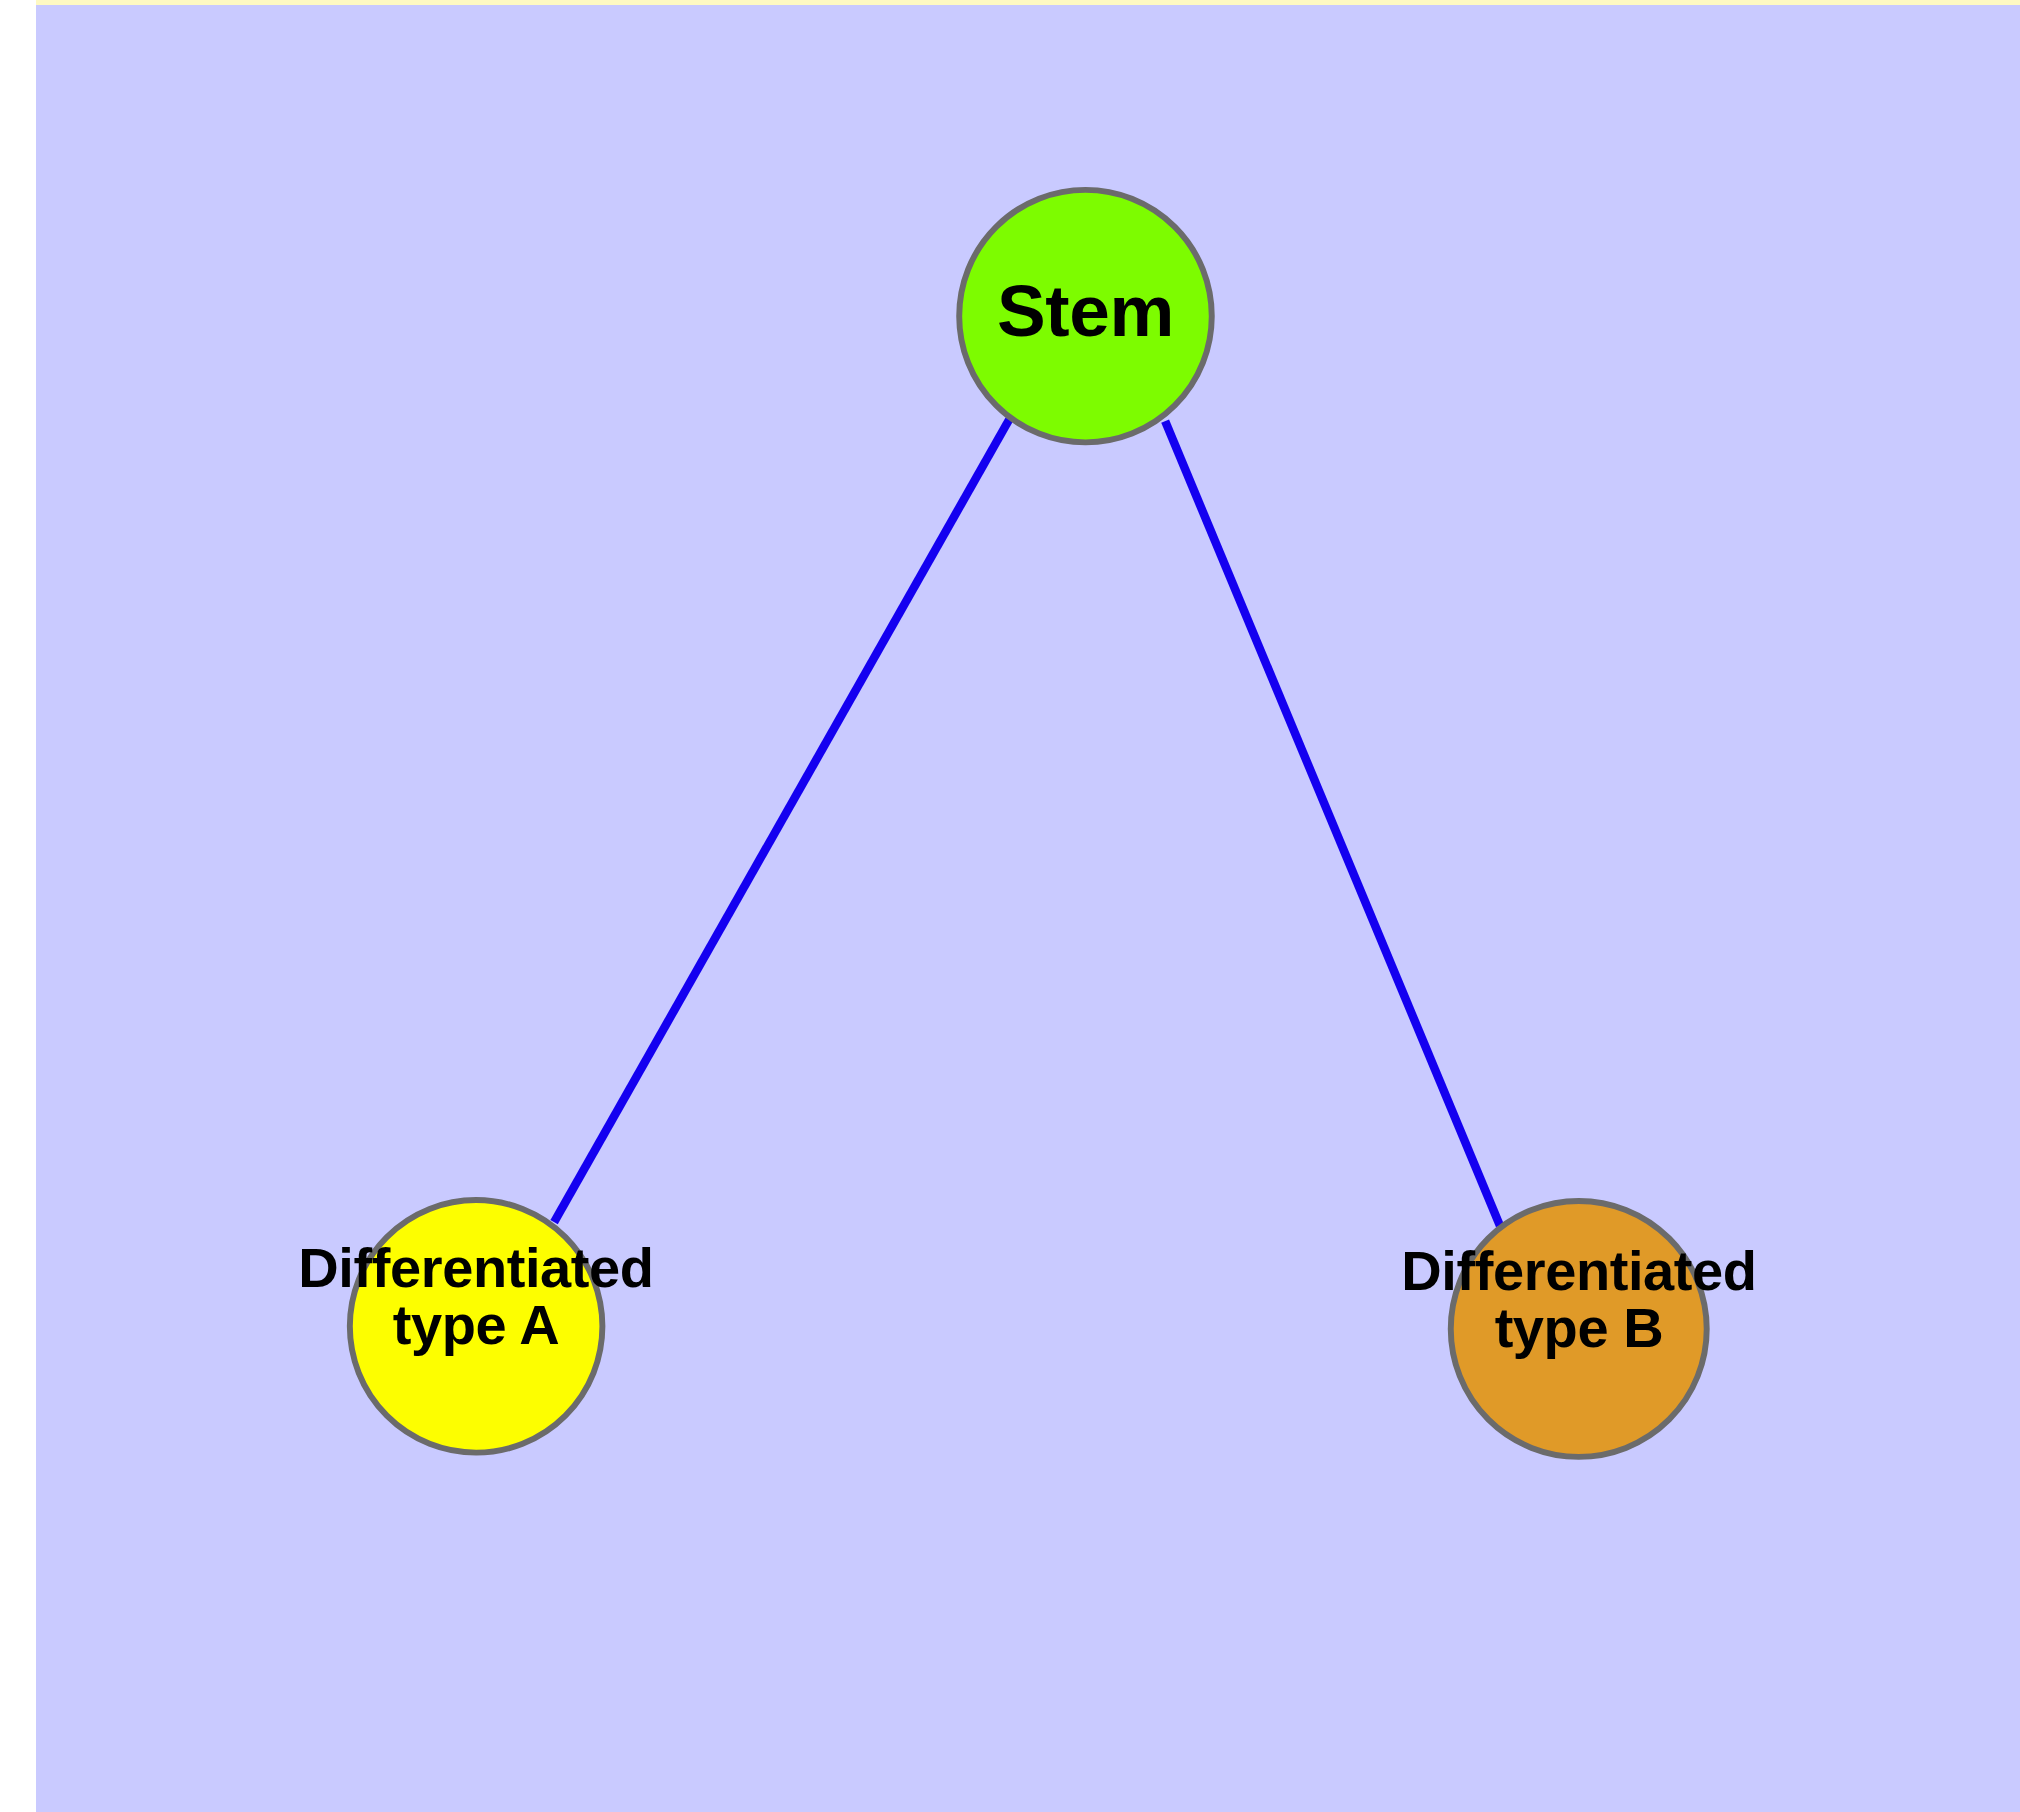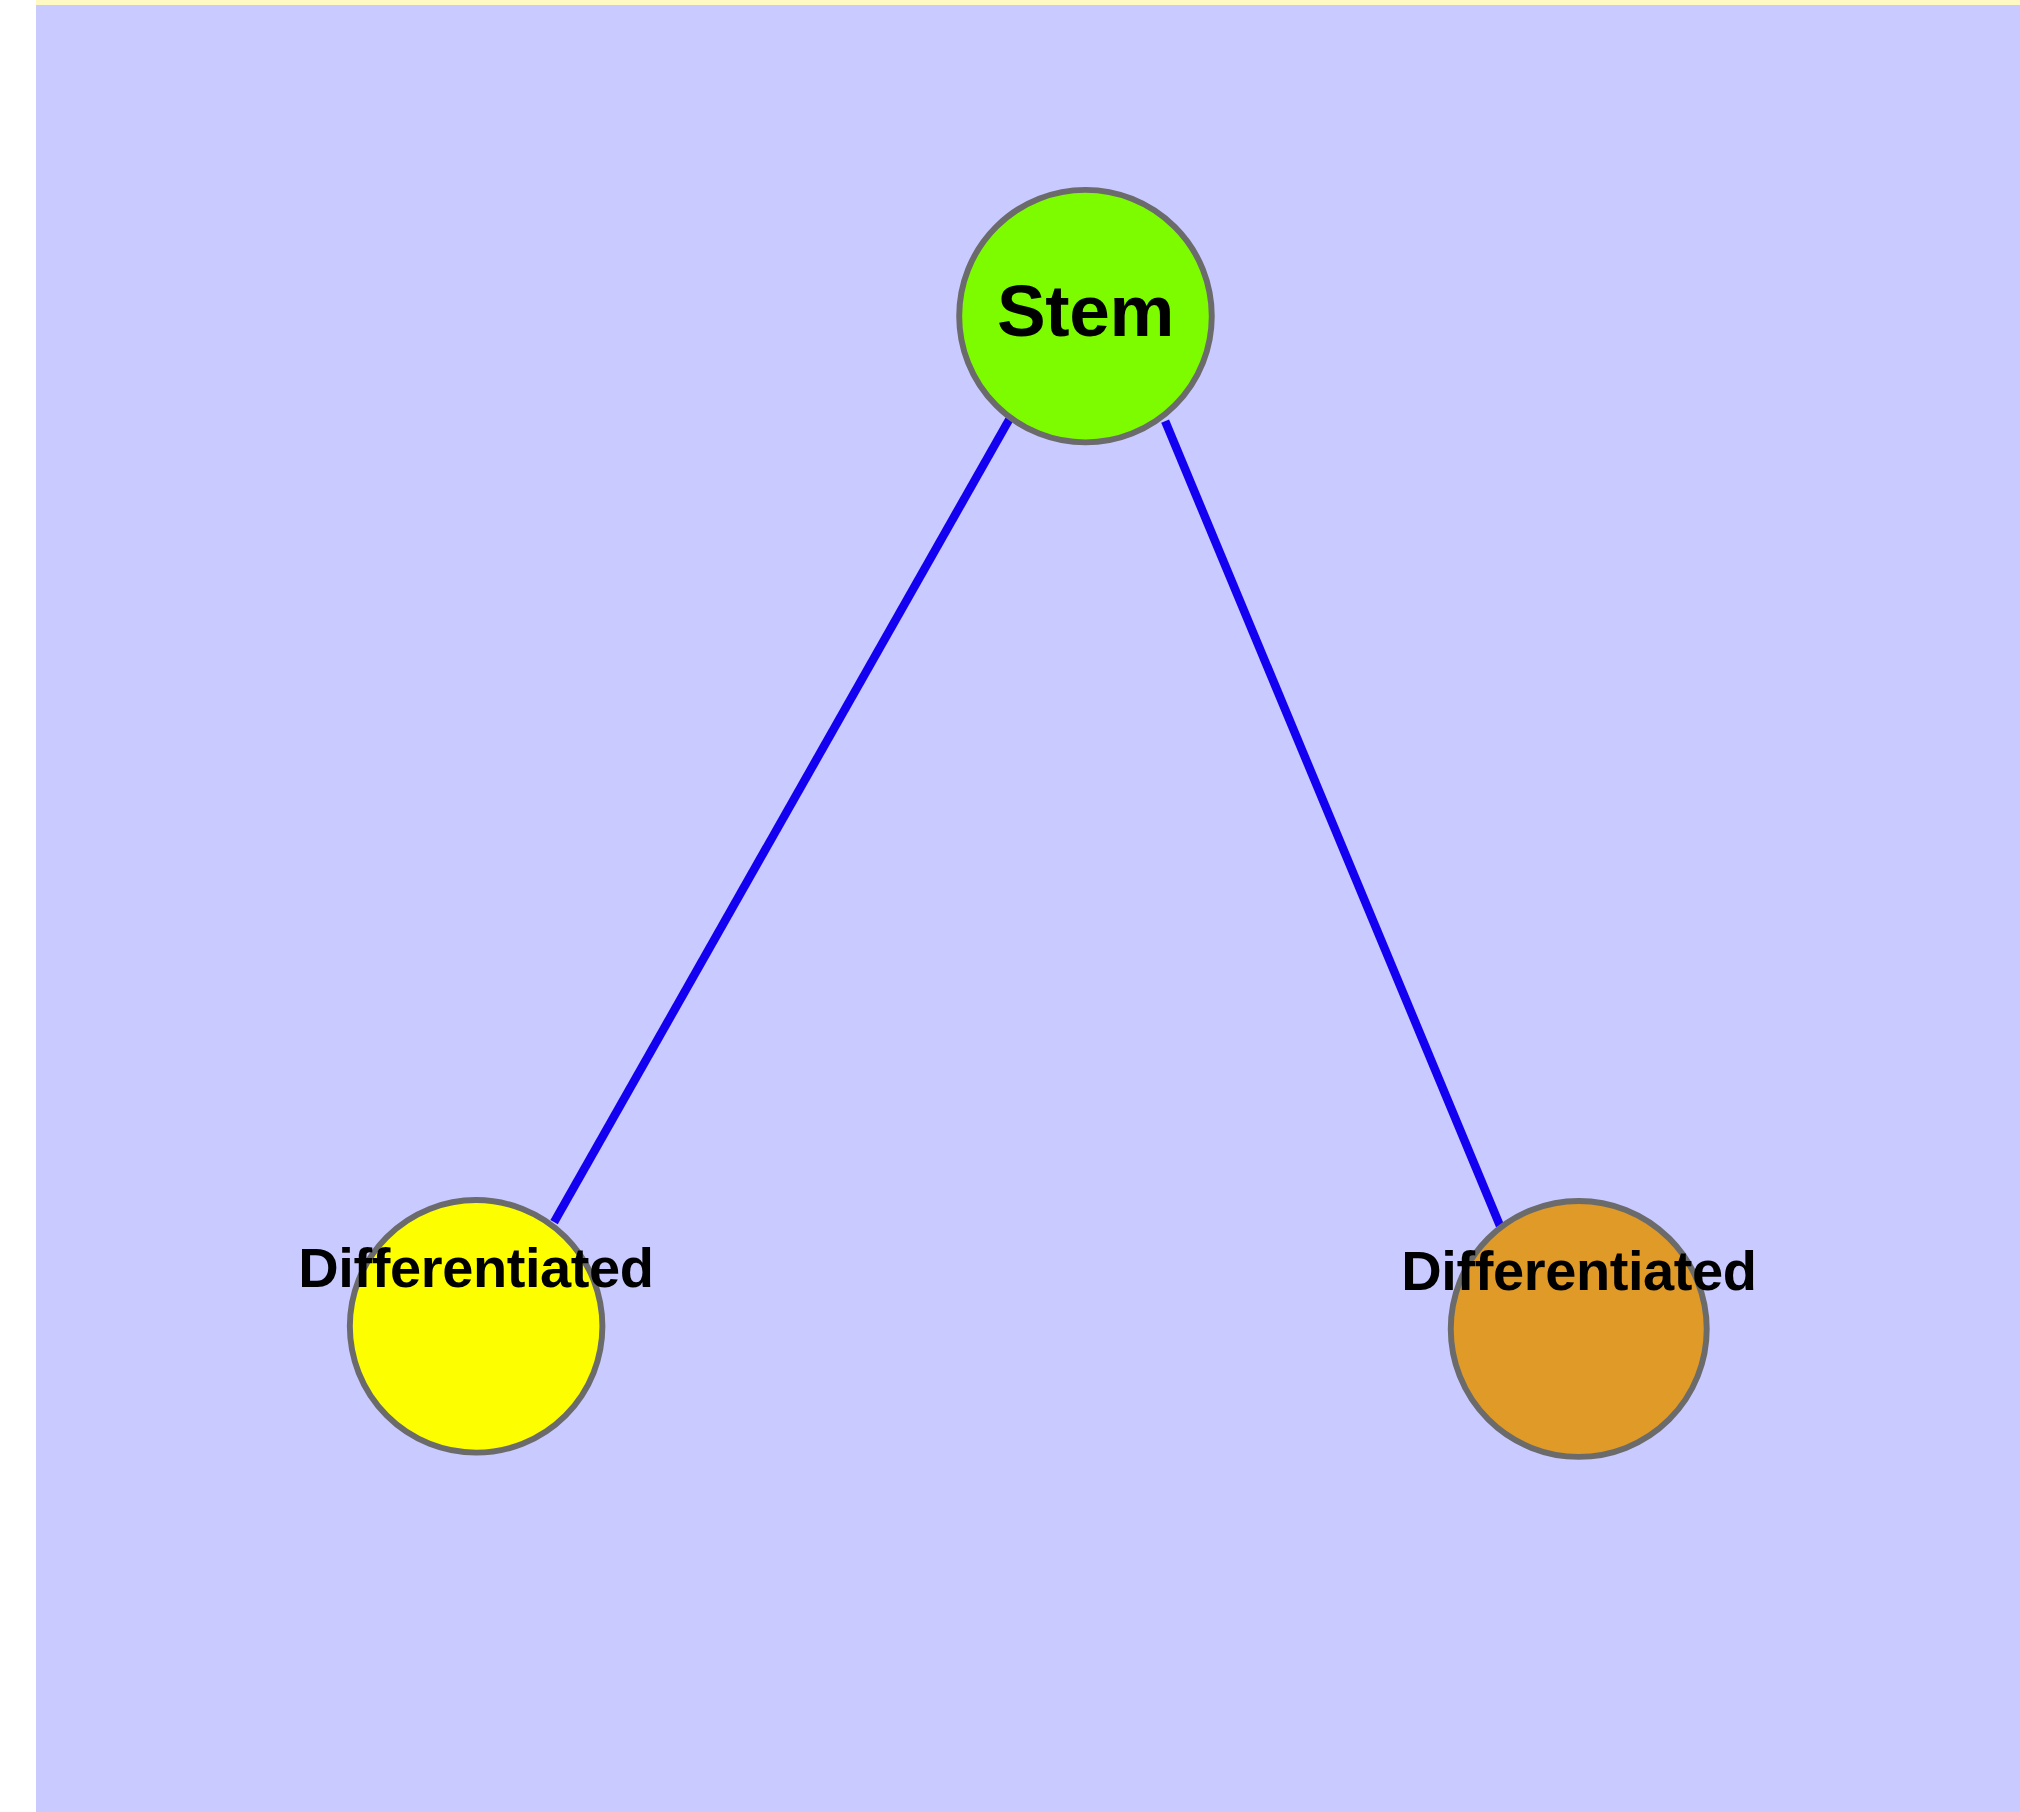--- a/index.html
+++ b/index.html
@@ -67,20 +67,22 @@
       <circle cx="1238" cy="373" r="149" fill="#7dfc00" stroke="#6b6b6b" stroke-width="7"></circle>
       <circle cx="519" cy="1565" r="149" fill="#fdfe00" stroke="#6b6b6b" stroke-width="7"></circle>
       <circle cx="1820" cy="1568" r="151" fill="#e09a28" stroke="#6b6b6b" stroke-width="7"></circle>
     </g>
   </svg>
 
   <div class="node-label stem-label" style="left:795px; top:274px; width:509px;">Stem</div>
 
   <div class="node-label leaf-label" style="left:16px; top:1239px; width:848px;">
     <div>Differentiated</div>
+    <div>type A</div>
   </div>
 
   <div class="node-label leaf-label" style="left:1119px; top:1242px; width:848px;">
     <div>Differentiated</div>
+    <div>type B</div>
   </div>
 
 </div>
 
 
 </body></html>

